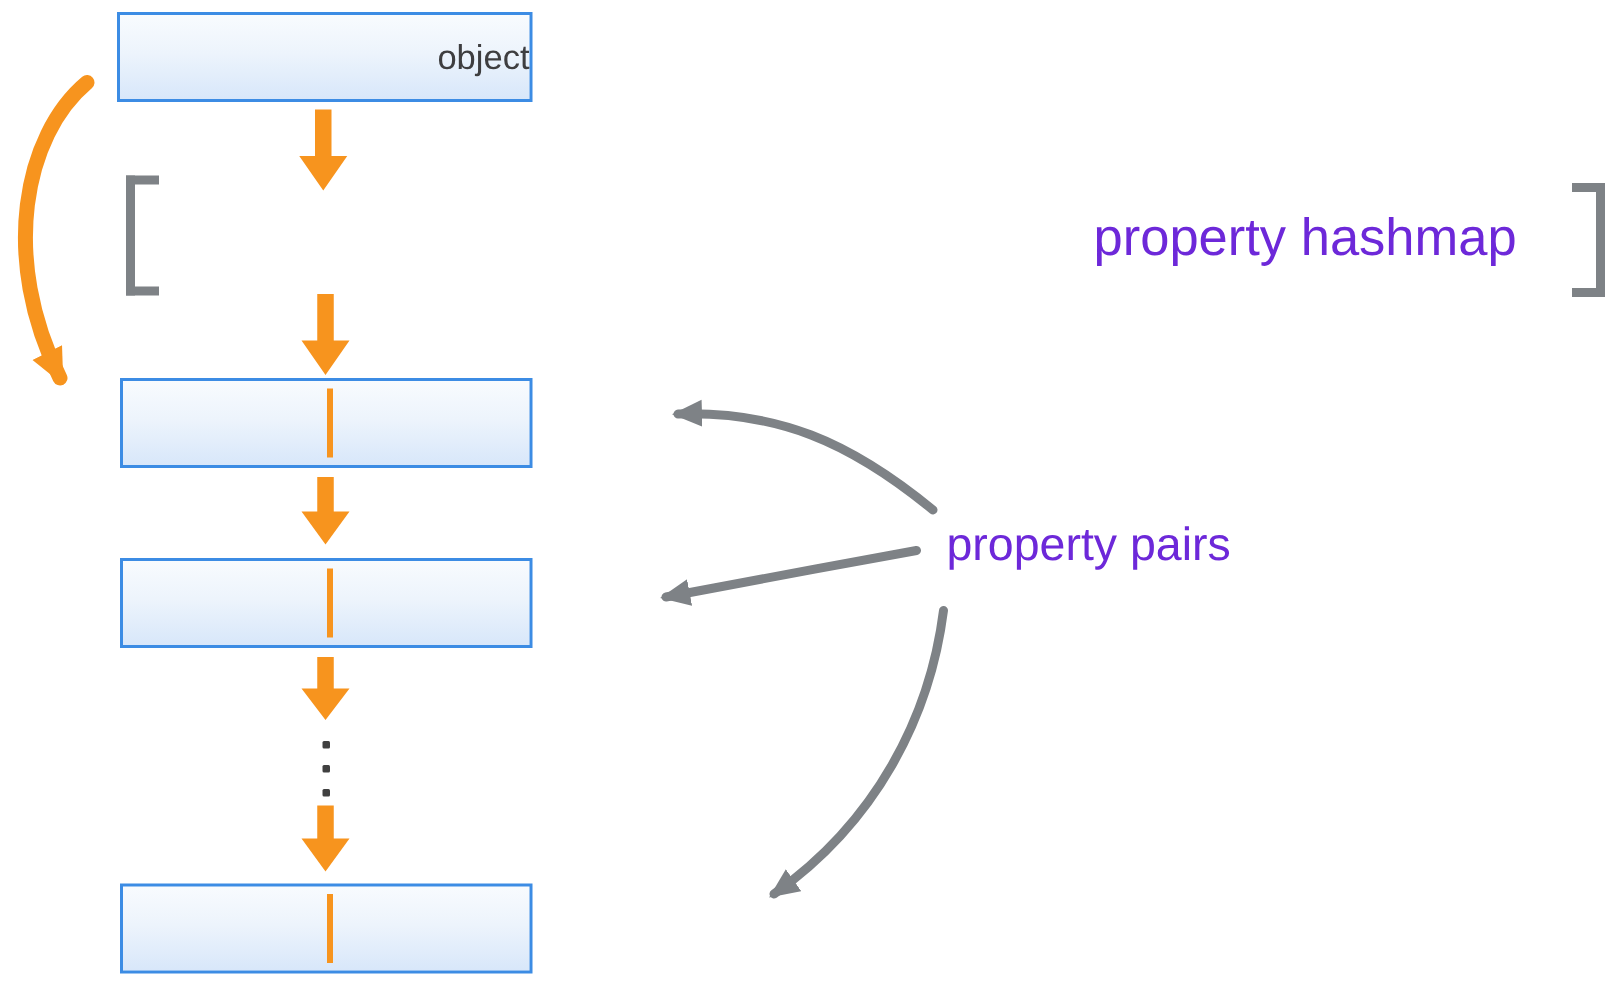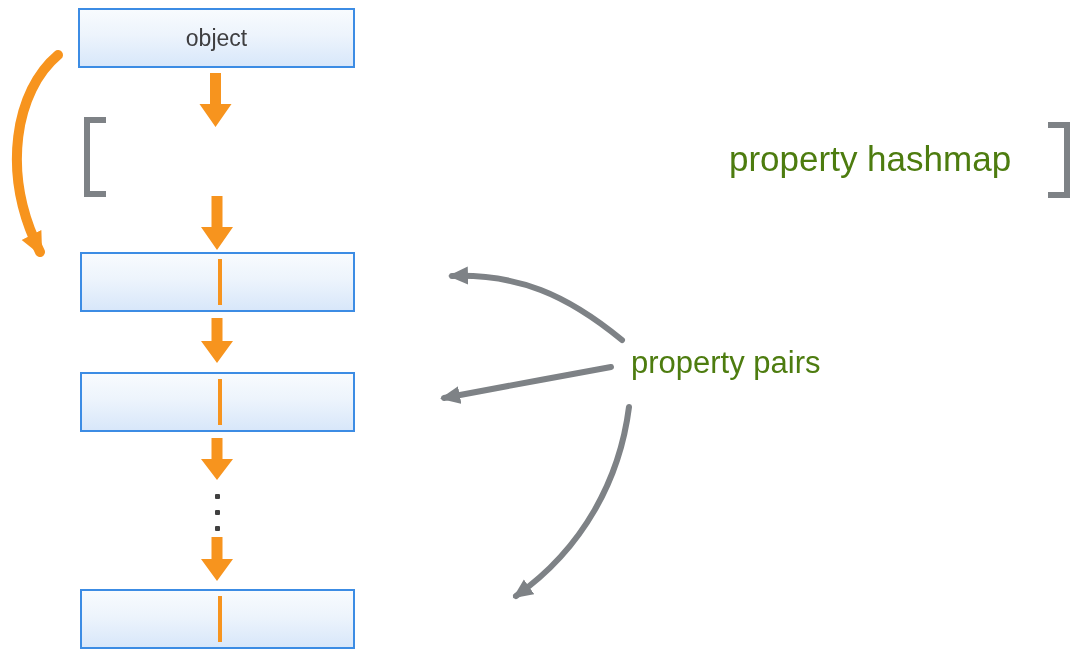--- a/index.html
+++ b/index.html
@@ -16,21 +16,21 @@
     border:2px solid #3C8CE4;
     background:linear-gradient(180deg,#F8FBFE 0%,#EDF4FC 45%,#D8E7FA 100%);
   }
   .node-label{
     position:absolute;
     color:#3E3E40;
     font-size:23px;
     white-space:nowrap;
   }
   #object-box{left:78px;top:8px;width:277px;height:60px;}
-  #object-box .node-label{left:0;right:0;top:15px;text-align:center;}
+  #object-box .node-label{left:0;right:0;top:15px;text-align:right;}
   #header-box{left:118px;top:130px;width:587px;height:60px;}
   #header-box .node-label{left:37px;top:15px;}
   .vtick{
     position:absolute;
     width:4px;top:5px;height:46px;
     background:#F7941E;
   }
   .pair-box{left:80px;width:275px;height:60px;}
   .pair-tick{left:136px;}
   #pair-box-1{top:252px;}
@@ -40,21 +40,21 @@
   #bracket-left{
     left:84px;top:117px;width:16px;height:68px;
     border:6px solid #7E8286;border-right:none;
   }
   #bracket-right{
     left:1048px;top:122px;width:16px;height:64px;
     border:6px solid #7E8286;border-left:none;
   }
   .caption{
     position:absolute;
-    color:#4d7c0f;
+    color:#6d28d9;
     white-space:nowrap;
   }
   #hashmap-caption{left:729px;top:139px;font-size:35px;}
   #pairs-caption{left:631px;top:345px;font-size:31px;}
   .dot{
     position:absolute;left:215px;width:5px;height:5px;
     background:#404040;border-radius:1px;
   }
   #dot-1{top:494px;}
   #dot-2{top:510px;}

